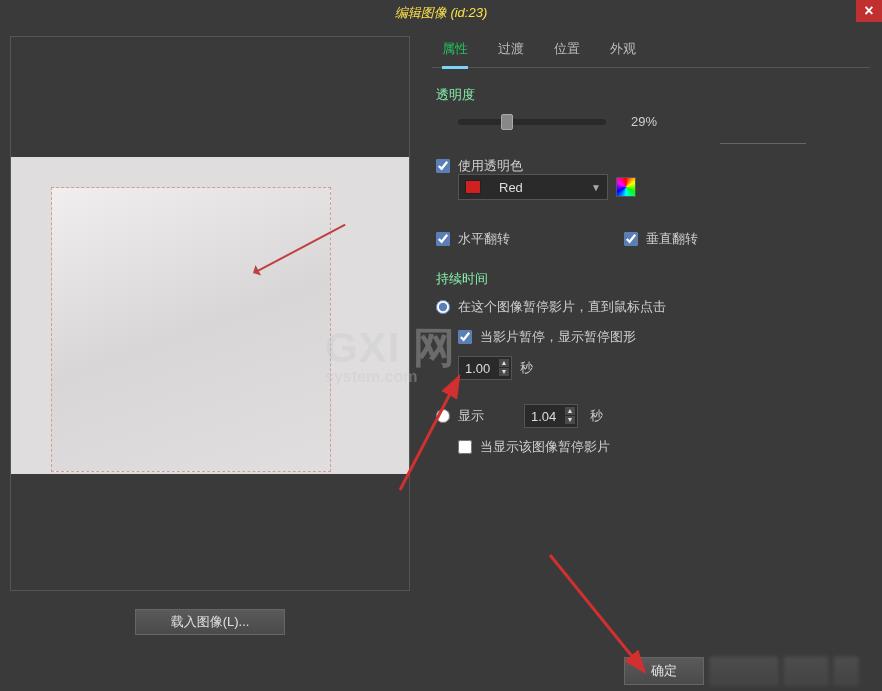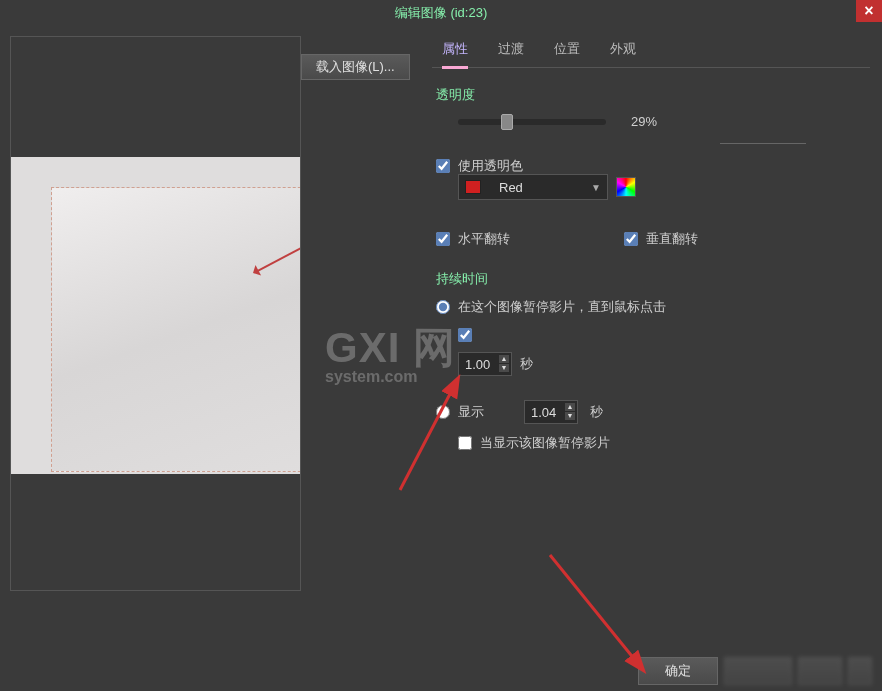--- a/index.html
+++ b/index.html
@@ -1,41 +1,41 @@
 <!DOCTYPE html>
 <html><head>
 <meta charset="utf-8">
 <style>
 * { box-sizing: border-box; margin: 0; padding: 0; font-family: "Microsoft YaHei", sans-serif; }
 body { background: #3a3a3a; color: #d0d0d0; font-size: 13px; width: 882px; height: 691px; overflow: hidden; position: relative; }
 
 .titlebar { height: 26px; background: #3a3a3a; display: flex; align-items: center; justify-content: center; position: relative; }
-.titlebar-title { font-size: 13px; color: #86efac; }
+.titlebar-title { font-size: 13px; color: #fde047; font-style: italic; }
 .close-btn { position: absolute; right: 0; top: 0; width: 26px; height: 22px; background: #c13030; color: #fff; display: flex; align-items: center; justify-content: center; font-size: 16px; font-weight: bold; cursor: pointer; }
 
 .content { display: flex; height: calc(100% - 26px); }
 
-.left-panel { width: 420px; padding: 10px; display: flex; flex-direction: row; }
+.left-panel { width: 420px; padding: 10px; display: flex; flex-direction: column; }
 .preview-box { width: 400px; height: 555px; border: 1px solid #555; background: #3a3a3a; position: relative; overflow: hidden; }
 .preview-inner { position: absolute; left: 0; top: 120px; width: 400px; height: 317px; background: #e8e6e6; opacity: 0.95; }
 .preview-frame { position: absolute; left: 40px; top: 150px; width: 280px; height: 285px; border: 1px dashed #d0a090; background: linear-gradient(160deg, #f0eeee 0%, #d8d6d6 50%, #e0dede 100%); }
 .preview-arrow { position: absolute; left: 240px; top: 150px; width: 130px; height: 90px; }
 .preview-arrow::after { content: ""; position: absolute; left: 0; top: 60px; width: 100px; height: 2px; background: #c04040; transform: rotate(-28deg); }
 .preview-arrow::before { content: ""; position: absolute; left: -4px; top: 80px; border: 6px solid transparent; border-right-color: #c04040; transform: rotate(-28deg); }
 
 .watermark { position: absolute; left: 325px; top: 320px; font-size: 42px; color: rgba(200,200,200,0.35); font-weight: bold; letter-spacing: 1px; pointer-events: none; }
 .watermark .sub { font-size: 16px; display: block; margin-top: -8px; letter-spacing: 0; }
 
 .load-btn { margin: 18px auto 0; width: 150px; height: 26px; background: linear-gradient(#5a5a5a,#4a4a4a); border: 1px solid #666; color: #e0e0e0; display: flex; align-items: center; justify-content: center; cursor: pointer; }
 
 .right-panel { flex: 1; padding: 0 12px; position: relative; }
 
 .tabs { display: flex; gap: 30px; padding: 14px 10px 0; border-bottom: 1px solid #555; }
 .tab { padding-bottom: 8px; color: #bbb; cursor: pointer; }
-.tab.active { color: #c4b5fd; border-bottom: 3px solid #f9a8d4; margin-bottom: -2px; }
+.tab.active { color: #22c55e; border-bottom: 3px solid #7dd3fc; margin-bottom: -2px; }
 
 .section { padding: 18px 4px 6px; }
 .section-title { color: #86efac; margin-bottom: 10px; }
 
 .slider-row { display: flex; align-items: center; gap: 25px; margin-left: 22px; margin-bottom: 12px; }
 .slider { position: relative; width: 148px; height: 6px; background: #2a2a2a; border-radius: 3px; }
 .slider-thumb { position: absolute; top: -5px; width: 12px; height: 16px; background: #888; border: 1px solid #aaa; border-radius: 2px; }
 .slider-val { color: #d0d0d0; }
 
 .checkbox-row { display: flex; align-items: center; gap: 8px; margin-left: 22px; margin-bottom: 10px; }
@@ -57,21 +57,21 @@
 
 .sub-checks { margin-left: 22px; }
 
 .num-row { display: flex; align-items: center; gap: 8px; }
 .num-input { width: 54px; height: 24px; background: #2a2a2a; border: 1px solid #555; color: #ddd; display: flex; align-items: center; padding-left: 6px; position: relative; }
 .num-spin { position: absolute; right: 2px; top: 2px; display: flex; flex-direction: column; gap: 1px; }
 .num-spin span { width: 10px; height: 8px; background: #4a4a4a; font-size: 7px; text-align: center; line-height: 8px; cursor: pointer; }
 
 .display-row { display: flex; align-items: center; gap: 12px; margin-top: 24px; }
 
-.bottom-bar { position: absolute; bottom: 6px; right: 10px; display: flex; gap: 6px; padding-left: 37px; }
+.bottom-bar { position: absolute; bottom: 6px; right: 24px; display: flex; gap: 6px; padding-left: 37px; }
 .btn { width: 80px; height: 28px; background: linear-gradient(#5a5a5a,#4a4a4a); border: 1px solid #666; color: #e0e0e0; display: flex; align-items: center; justify-content: center; cursor: pointer; font-size: 13px; }
 .btn.blur { filter: blur(2px); opacity: 0.6; width: 68px; }
 
 .red-arrow { position: absolute; pointer-events: none; }
 .red-arrow svg { overflow: visible; }
 </style>
 </head>
 <body>
 
 <div class="titlebar">
@@ -142,20 +142,21 @@
       <div class="section-title">持续时间</div>
 
       <label class="radio-row">
         <input type="radio" name="dur" checked="" style="">
         <span>在这个图像暂停影片，直到鼠标点击</span>
       </label>
 
       <div class="sub-checks">
         <label class="checkbox-row no-indent">
           <input type="checkbox" checked="" style="">
+          <span>当影片暂停，显示暂停图形</span>
         </label>
         <div class="num-row" style="margin-top:6px;">
           <div class="num-input">
             <span>1.00</span>
             <div class="num-spin">
                 <span>▲</span>
                 <span>▼</span>
               </div>
           </div>
           <span>秒</span>

